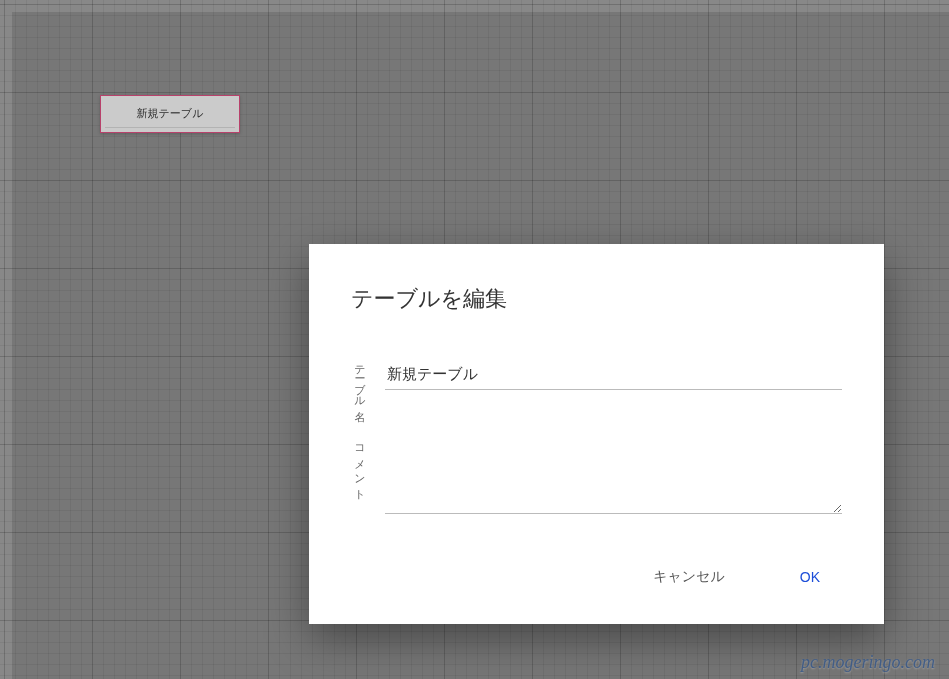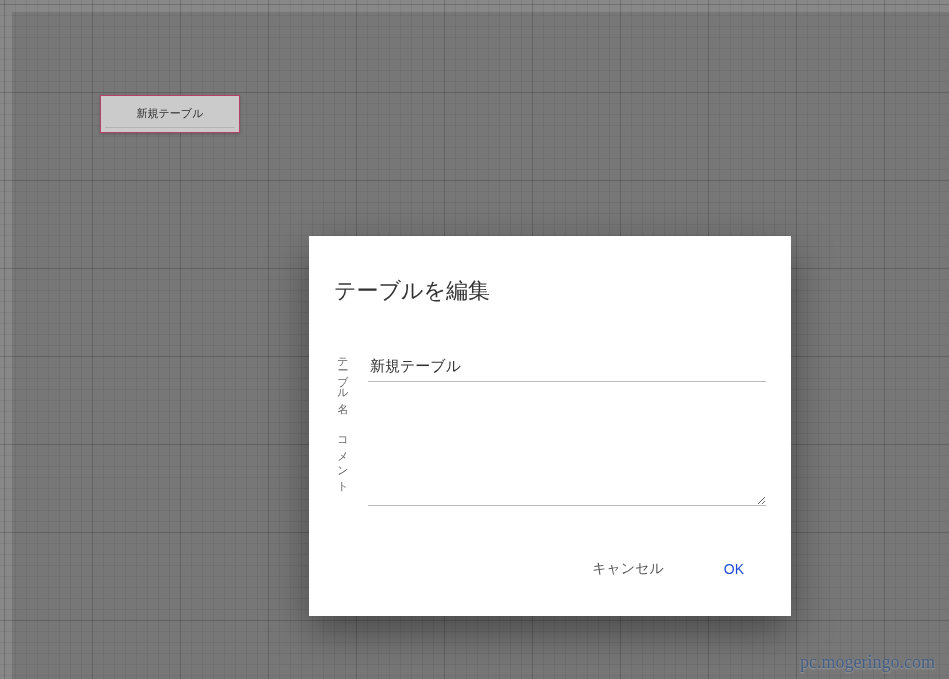--- a/index.html
+++ b/index.html
@@ -27,23 +27,23 @@
   border-bottom: 1px solid #ccc; color: #333;
 }
 .table-node-row {
   display: flex; align-items: center; padding: 4px 6px; font-size: 12px;
   font-weight: bold; color: #222;
 }
 .row-handle {
   width: 4px; height: 16px; background: #c6e88a; margin-left: auto;
 }
 .dialog {
-  position: absolute; left: 297px; top: 224px; width: 482px;
+  position: absolute; left: 297px; top: 232px; width: 575px;
   background: #fff; box-shadow: 0 15px 40px rgba(0,0,0,0.4);
-  padding: 36px 21px 22px;
+  padding: 36px 38px 22px;
 }
 .dialog-title {
   font-size: 22px; font-weight: 400; color: #333; margin-bottom: 40px;
 }
 .field-row { display: flex; margin-bottom: 24px; }
 .field-label {
   width: 12px; font-size: 11px; color: #666; line-height: 1.3;
   writing-mode: vertical-rl; text-orientation: upright; letter-spacing: 2px;
   display: flex; justify-content: flex-start;
 }
@@ -52,32 +52,32 @@
   width: 100%; border: none; border-bottom: 1px solid #bbb;
   font-size: 15px; padding: 4px 2px 6px; outline: none; background: transparent;
   font-family: inherit; color: #333;
 }
 .textarea-input {
   width: 100%; height: 72px; border: none; border-bottom: 1px solid #bbb;
   font-size: 14px; padding: 4px 2px; outline: none; background: transparent;
   font-family: inherit; resize: both; color: #333;
 }
 .dialog-actions {
-  display: flex; justify-content: flex-end; gap: 32px; margin-top: 30px;
+  display: flex; justify-content: flex-end; gap: 47px; margin-top: 30px;
   padding-right: 8px;
 }
 .btn {
   border: none; background: none; font-size: 14px; cursor: pointer;
   padding: 8px 10px; font-family: inherit;
 }
 .btn-cancel { color: #555; }
 .btn-ok { color: #1d4ed8; font-weight: 500; }
 .watermark {
   position: absolute; right: 18px; bottom: 10px;
-  font-family: Georgia, serif; font-size: 18px;
+  font-family: Georgia, serif; font-style: italic; font-size: 18px;
   color: #3a5a8a; text-shadow: 0 1px 2px rgba(255,255,255,0.4);
   opacity: 0.85;
   text-align: center;
 }
 </style>
 </head>
 <body>
 
 <div class="table-node">
   <div class="table-node-header">新規テーブル</div>

